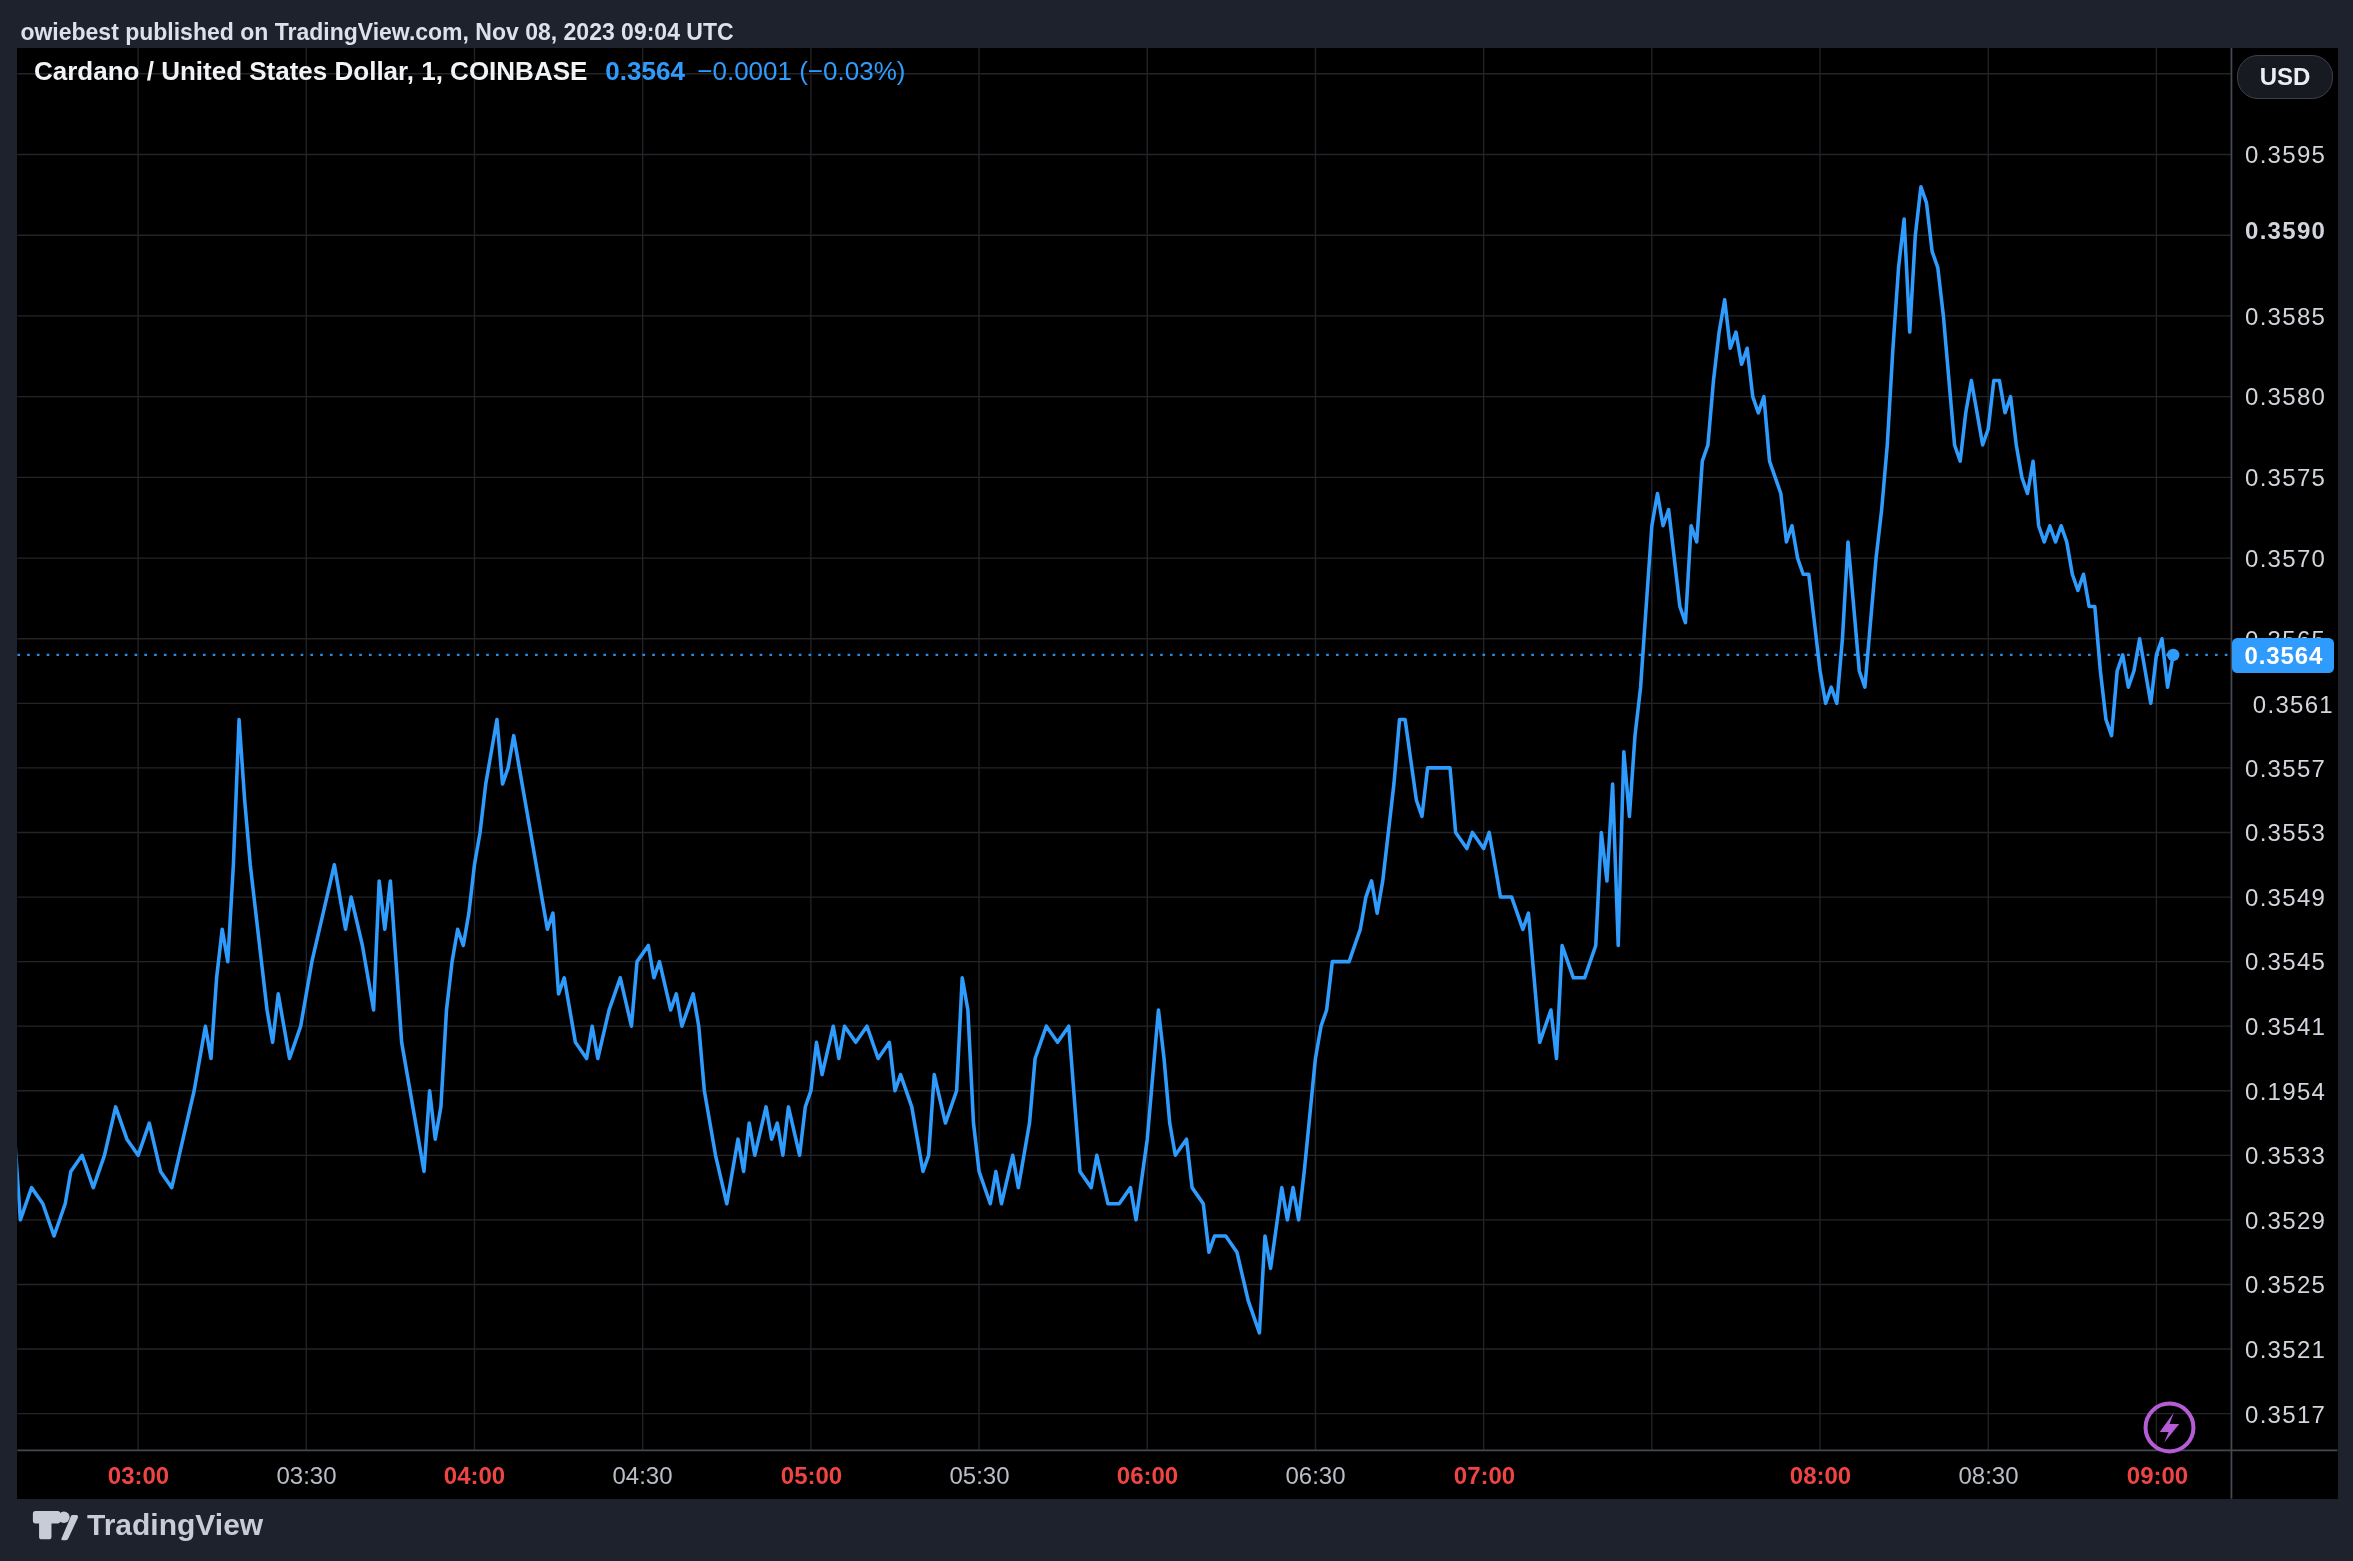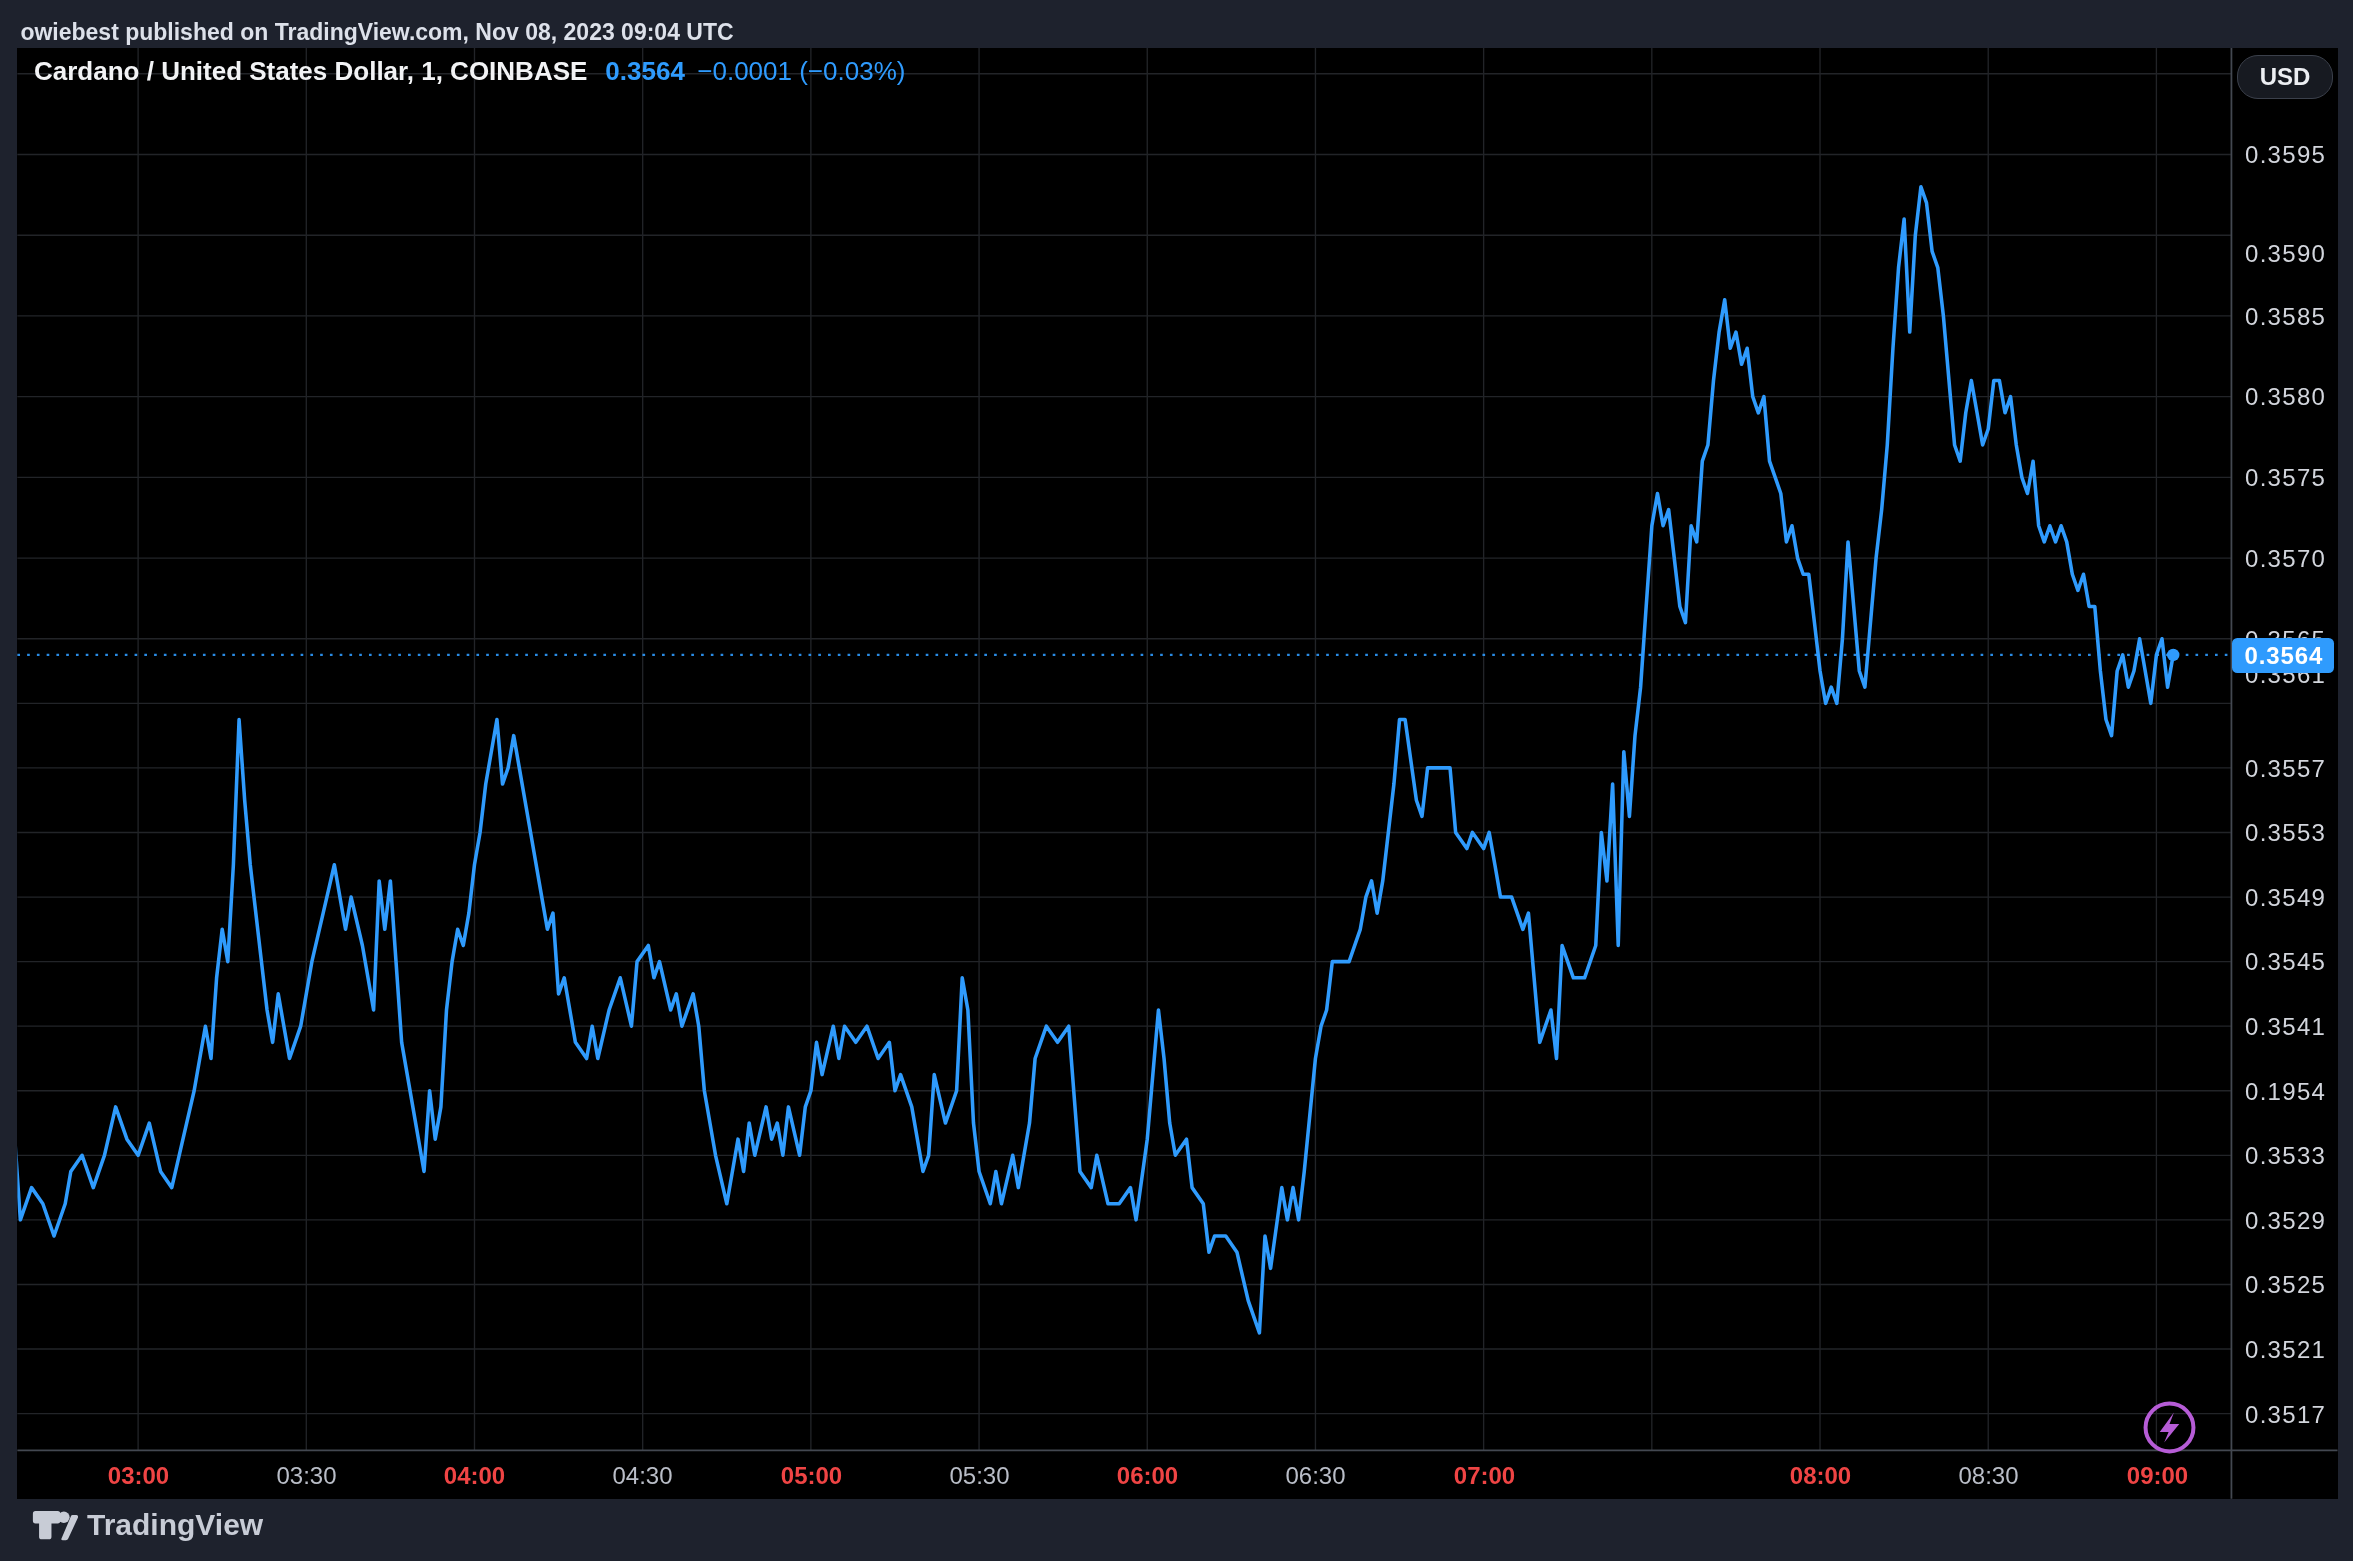--- a/index.html
+++ b/index.html
@@ -95,27 +95,27 @@
   </svg>
 
   <div class="title-row">
     <span class="title-sym">Cardano / United States Dollar, 1, COINBASE</span><span class="title-price">0.3564</span><span class="title-chg">−0.0001 (−0.03%)</span>
   </div>
 
   <div class="usd-btn">USD</div>
 
   <div id="ylabels">
       <div class="ylab" style="top: 142px;">0.3595</div>
-      <div class="ylab" style="top: 241px;">0.3590</div>
+      <div class="ylab" style="top: 218px; font-weight: bold;">0.3590</div>
       <div class="ylab" style="top: 304px;">0.3585</div>
       <div class="ylab" style="top: 384px;">0.3580</div>
       <div class="ylab" style="top: 465px;">0.3575</div>
       <div class="ylab" style="top: 546px;">0.3570</div>
       <div class="ylab" style="top: 627px;">0.3565</div>
-      <div class="ylab" style="top: 662px;">0.3561</div>
+      <div class="ylab" style="top: 692px; text-align: right;">0.3561</div>
       <div class="ylab" style="top: 756px;">0.3557</div>
       <div class="ylab" style="top: 820px;">0.3553</div>
       <div class="ylab" style="top: 885px;">0.3549</div>
       <div class="ylab" style="top: 949px;">0.3545</div>
       <div class="ylab" style="top: 1014px;">0.3541</div>
       <div class="ylab" style="top: 1079px;">0.1954</div>
       <div class="ylab" style="top: 1143px;">0.3533</div>
       <div class="ylab" style="top: 1208px;">0.3529</div>
       <div class="ylab" style="top: 1272px;">0.3525</div>
       <div class="ylab" style="top: 1337px;">0.3521</div>

